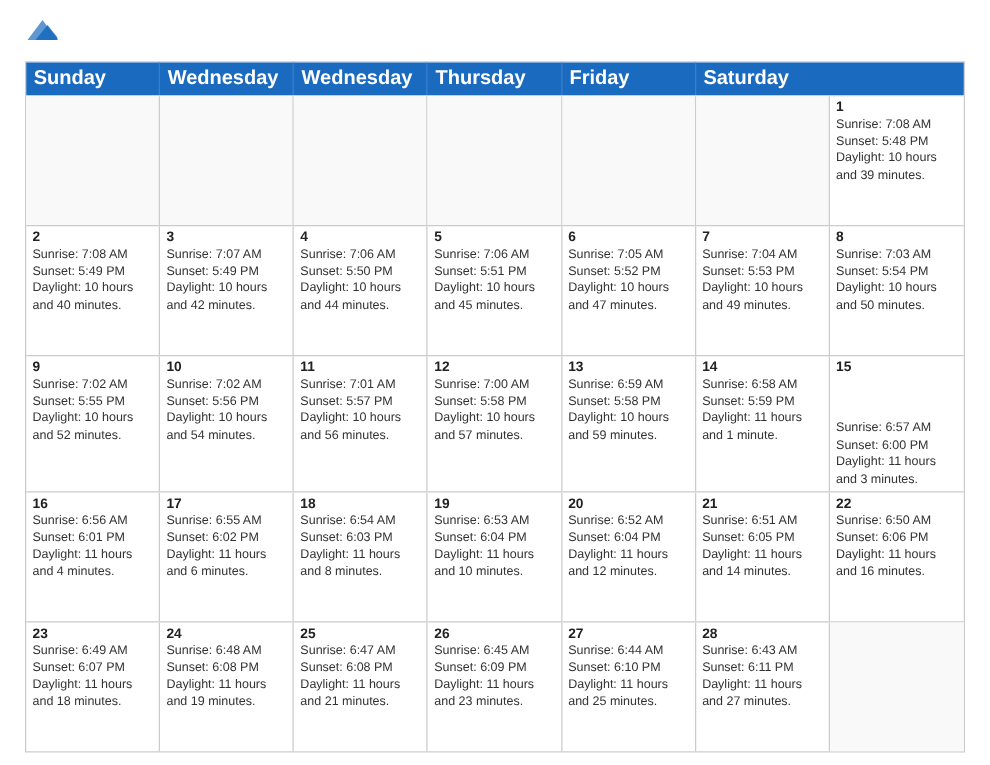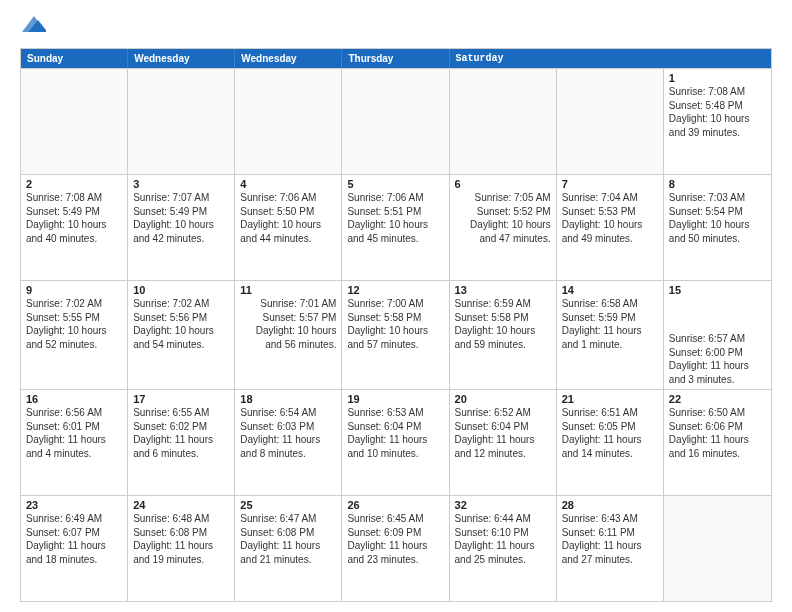--- a/index.html
+++ b/index.html
@@ -59,27 +59,27 @@
       flex-direction: column;
       border: 1px solid #ccc;
     }
     .cal-header-row {
       display: grid;
       grid-template-columns: repeat(7, 1fr);
       background: #1a6bbf;
     }
     .cal-header-cell {
       color: #fff;
-      font-size: 10px;
+      font-size: 16px;
       font-weight: bold;
       padding: 4px 6px;
       text-align: left;
       border-right: 1px solid #3a7fcf;
     }
-    .cal-header-cell:last-child { border-right: none; font-family: Liberation Mono, monospace; }
+    .cal-header-cell:last-child { border-right: none; }
     .cal-body {
       display: flex;
       flex-direction: column;
       flex: 1;
     }
     .cal-row {
       display: grid;
       grid-template-columns: repeat(7, 1fr);
       flex: 1;
       border-top: 1px solid #ccc;
@@ -127,20 +127,21 @@
       <div class="cal-subtitle"></div>
     </div>
   </div>
 
   <div class="calendar">
     <div class="cal-header-row">
     <div class="cal-header-cell">Sunday</div>
         <div class="cal-header-cell">Wednesday</div>
         <div class="cal-header-cell">Wednesday</div>
         <div class="cal-header-cell">Thursday</div>
+        <div class="cal-header-cell">Friday</div>
         <div class="cal-header-cell">Saturday</div>
       </div>
     <div class="cal-body">
     <div class="cal-row">
           <div class="cal-cell empty"></div>
           <div class="cal-cell empty"></div>
           <div class="cal-cell empty"></div>
           <div class="cal-cell empty"></div>
           <div class="cal-cell empty"></div>
           <div class="cal-cell empty"></div>
@@ -176,21 +177,21 @@
           </div>
           <div class="cal-cell">
             <div class="day-num">5</div>
             <div class="day-info" style="white-space: pre-line;">Sunrise: 7:06 AM
 Sunset: 5:51 PM
 Daylight: 10 hours
 and 45 minutes.</div>
           </div>
           <div class="cal-cell">
             <div class="day-num">6</div>
-            <div class="day-info" style="white-space: pre-line; text-align: right;">Sunrise: 7:05 AM
+            <div class="day-info" style="white-space: pre-line;">Sunrise: 7:05 AM
 Sunset: 5:52 PM
 Daylight: 10 hours
 and 47 minutes.</div>
           </div>
           <div class="cal-cell">
             <div class="day-num">7</div>
             <div class="day-info" style="white-space: pre-line;">Sunrise: 7:04 AM
 Sunset: 5:53 PM
 Daylight: 10 hours
 and 49 minutes.</div>
@@ -213,21 +214,21 @@
           </div>
           <div class="cal-cell">
             <div class="day-num">10</div>
             <div class="day-info" style="white-space: pre-line;">Sunrise: 7:02 AM
 Sunset: 5:56 PM
 Daylight: 10 hours
 and 54 minutes.</div>
           </div>
           <div class="cal-cell">
             <div class="day-num">11</div>
-            <div class="day-info" style="white-space: pre-line; text-align: right;">Sunrise: 7:01 AM
+            <div class="day-info" style="white-space: pre-line;">Sunrise: 7:01 AM
 Sunset: 5:57 PM
 Daylight: 10 hours
 and 56 minutes.</div>
           </div>
           <div class="cal-cell">
             <div class="day-num">12</div>
             <div class="day-info" style="white-space: pre-line;">Sunrise: 7:00 AM
 Sunset: 5:58 PM
 Daylight: 10 hours
 and 57 minutes.</div>
@@ -328,21 +329,21 @@
 and 21 minutes.</div>
           </div>
           <div class="cal-cell">
             <div class="day-num">26</div>
             <div class="day-info" style="white-space: pre-line;">Sunrise: 6:45 AM
 Sunset: 6:09 PM
 Daylight: 11 hours
 and 23 minutes.</div>
           </div>
           <div class="cal-cell">
-            <div class="day-num">32</div>
+            <div class="day-num">27</div>
             <div class="day-info" style="white-space: pre-line;">Sunrise: 6:44 AM
 Sunset: 6:10 PM
 Daylight: 11 hours
 and 25 minutes.</div>
           </div>
           <div class="cal-cell">
             <div class="day-num">28</div>
             <div class="day-info" style="white-space: pre-line;">Sunrise: 6:43 AM
 Sunset: 6:11 PM
 Daylight: 11 hours

